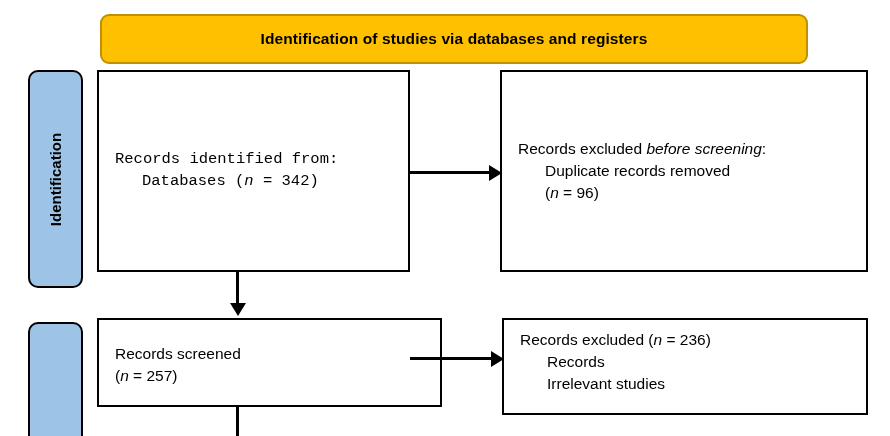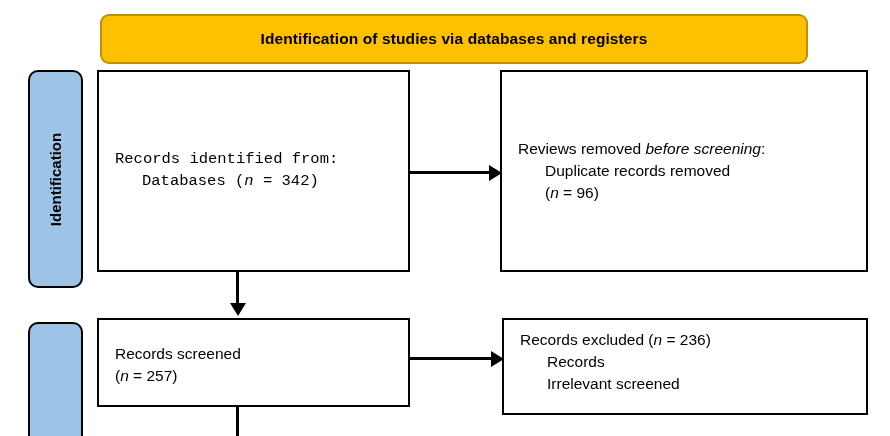--- a/index.html
+++ b/index.html
@@ -87,21 +87,21 @@
   .ln { white-space: nowrap; }
   .indent { padding-left: 27px; }
   .it { font-style: italic; }
 
   #box-identified  { left: 97px;  top: 70px;  width: 313px; height: 202px; }
   #box-identified .box-inner { top: 76px; font-family: Liberation Mono, monospace; }
 
   #box-removed     { left: 500px; top: 70px;  width: 368px; height: 202px; }
   #box-removed .box-inner { top: 66px; }
 
-  #box-screened    { left: 97px;  top: 318px; width: 313px; height: 89px; }
+  #box-screened    { left: 97px;  top: 318px; width: 345px; height: 89px; }
   #box-screened .box-inner { top: 23px; }
 
   #box-excluded    { left: 502px; top: 318px; width: 366px; height: 97px; }
   #box-excluded .box-inner { top: 9px; }
 
   
   .h-line {
     position: absolute;
     height: 2.5px;
     background: #000000;
@@ -158,38 +158,38 @@
 
   <div class="box" id="box-identified">
     <div class="box-inner">
       <div class="ln">Records identified from:</div>
       <div class="ln indent"><span>Databases (</span><span class="it">n</span><span> = 342)</span></div>
     </div>
   </div>
 
   <div class="box" id="box-removed">
     <div class="box-inner">
-      <div class="ln"><span>Reviews removed </span><span class="it">before screening</span><span>:</span></div>
+      <div class="ln"><span>Records excluded </span><span class="it">before screening</span><span>:</span></div>
       <div class="ln indent">Duplicate records removed</div>
       <div class="ln indent"><span>(</span><span class="it">n</span><span> = 96)</span></div>
     </div>
   </div>
 
   <div class="box" id="box-screened">
     <div class="box-inner">
       <div class="ln">Records screened</div>
       <div class="ln"><span>(</span><span class="it">n</span><span> = 257)</span></div>
     </div>
   </div>
 
   <div class="box" id="box-excluded">
     <div class="box-inner">
       <div class="ln"><span>Records excluded (</span><span class="it">n</span><span> = 236)</span></div>
       <div class="ln indent">Records</div>
-      <div class="ln indent">Irrelevant screened</div>
+      <div class="ln indent">Irrelevant studies</div>
     </div>
   </div>
 
   <div class="h-line" id="arrow1-line"></div>
   <div class="h-arrowhead" id="arrow1-head"></div>
 
   <div class="h-line" id="arrow2-line"></div>
   <div class="h-arrowhead" id="arrow2-head"></div>
 
   <div class="v-line" id="arrow3-line"></div>

